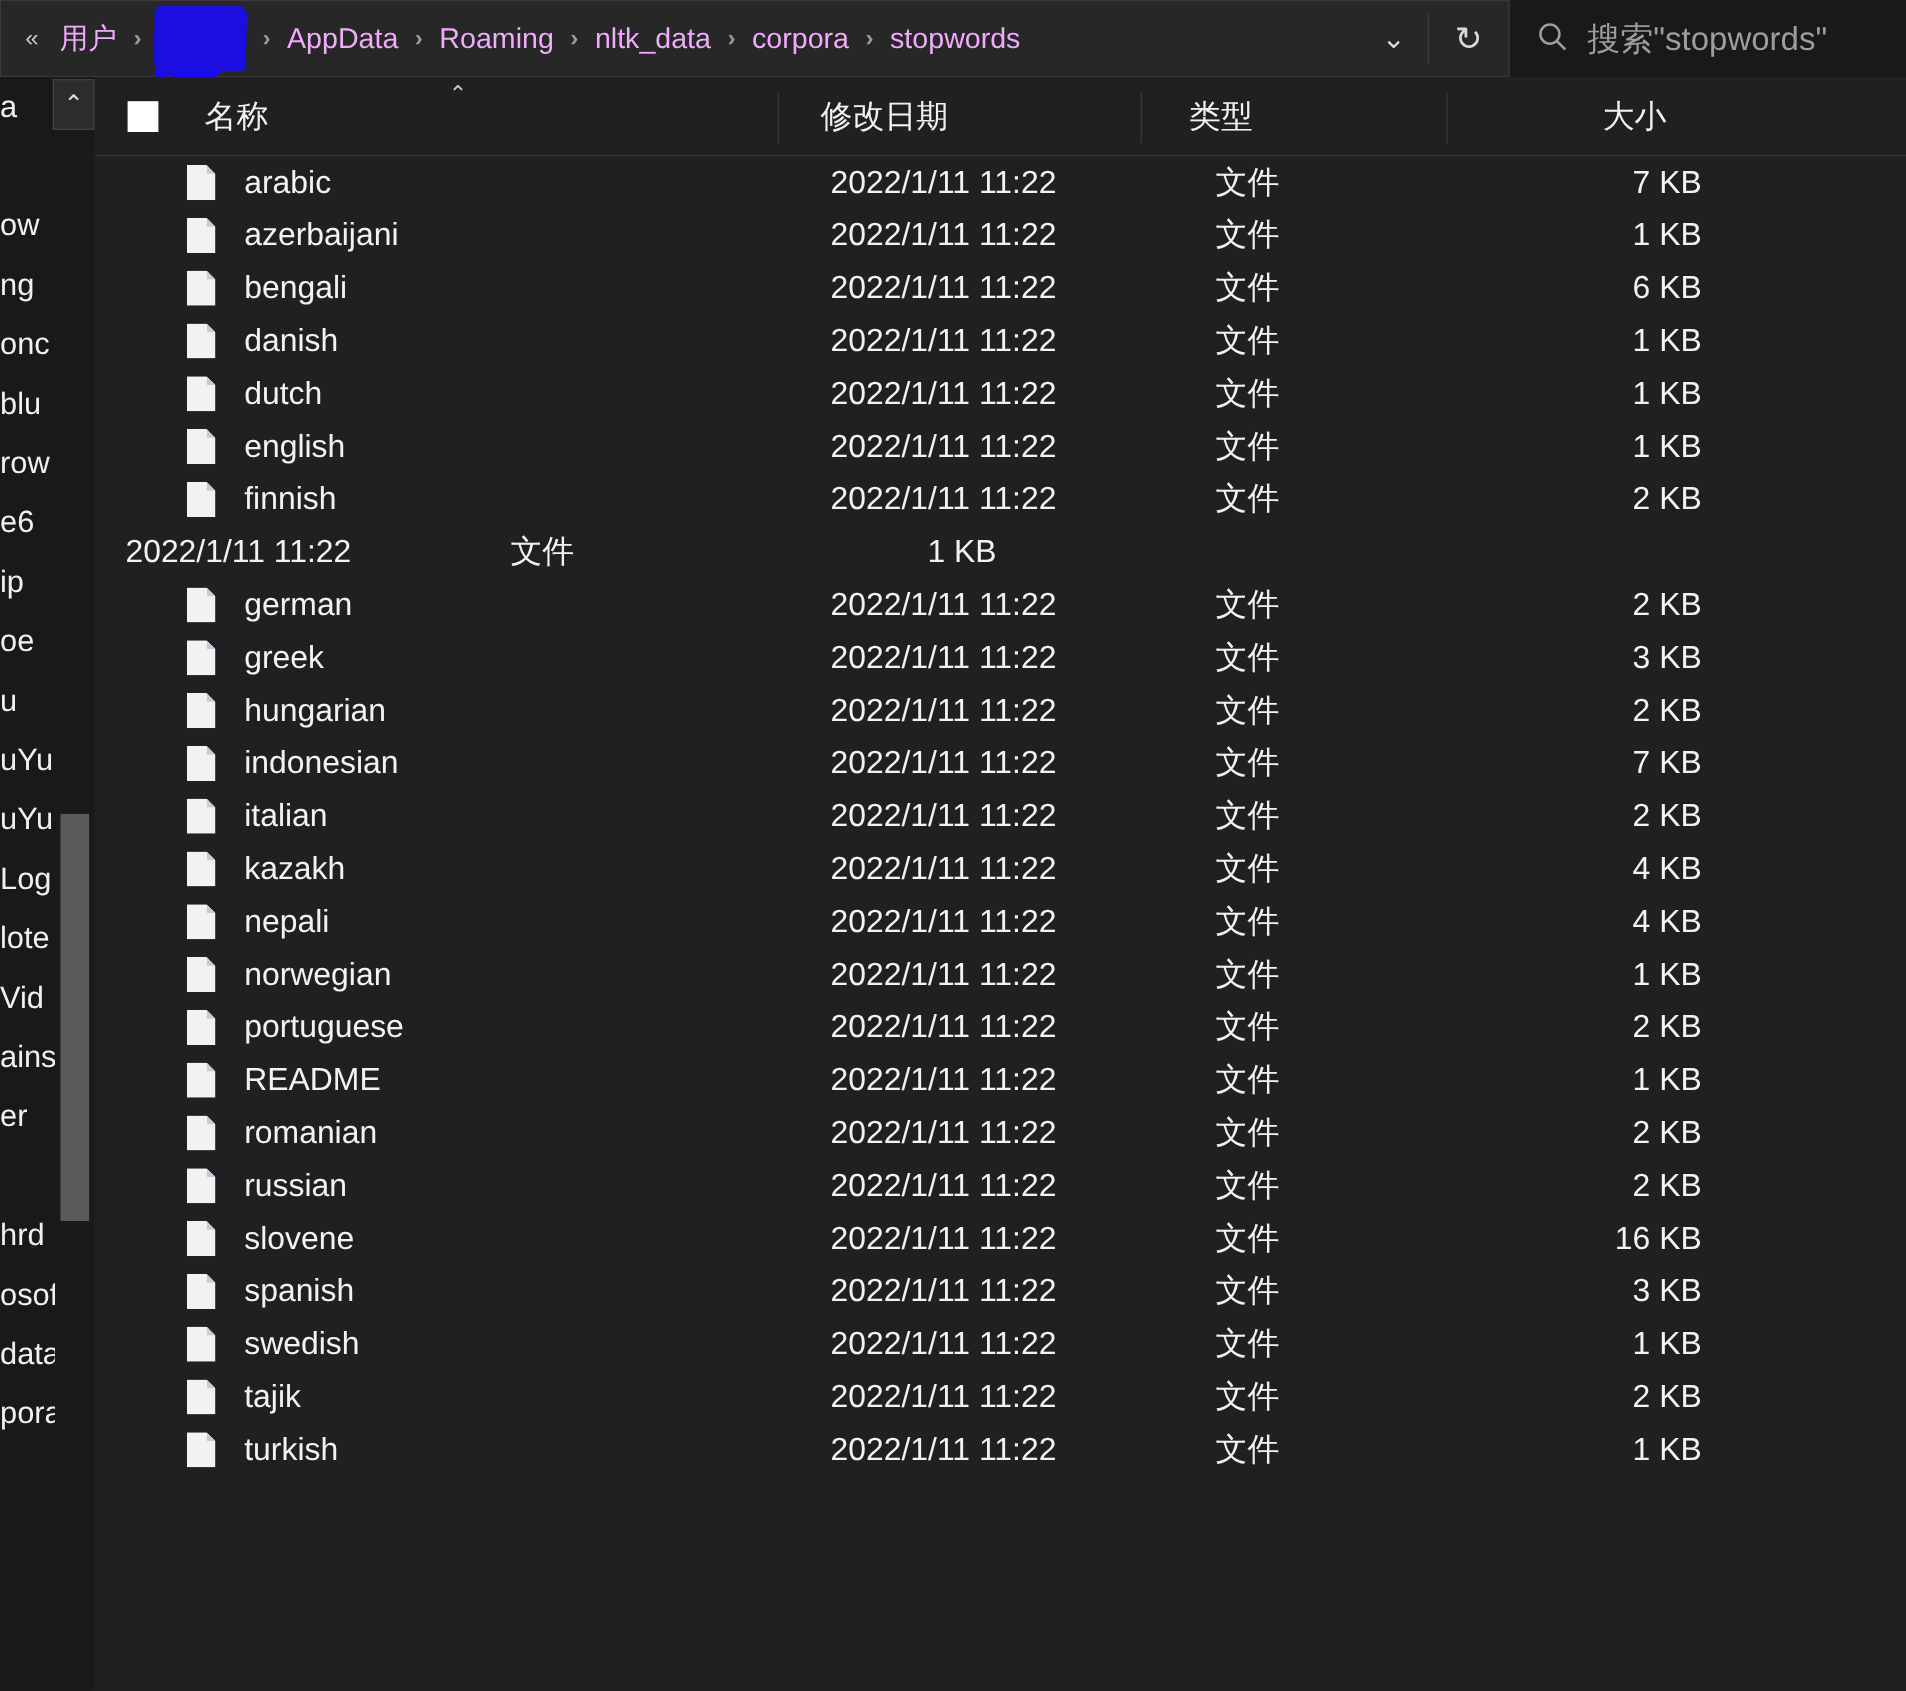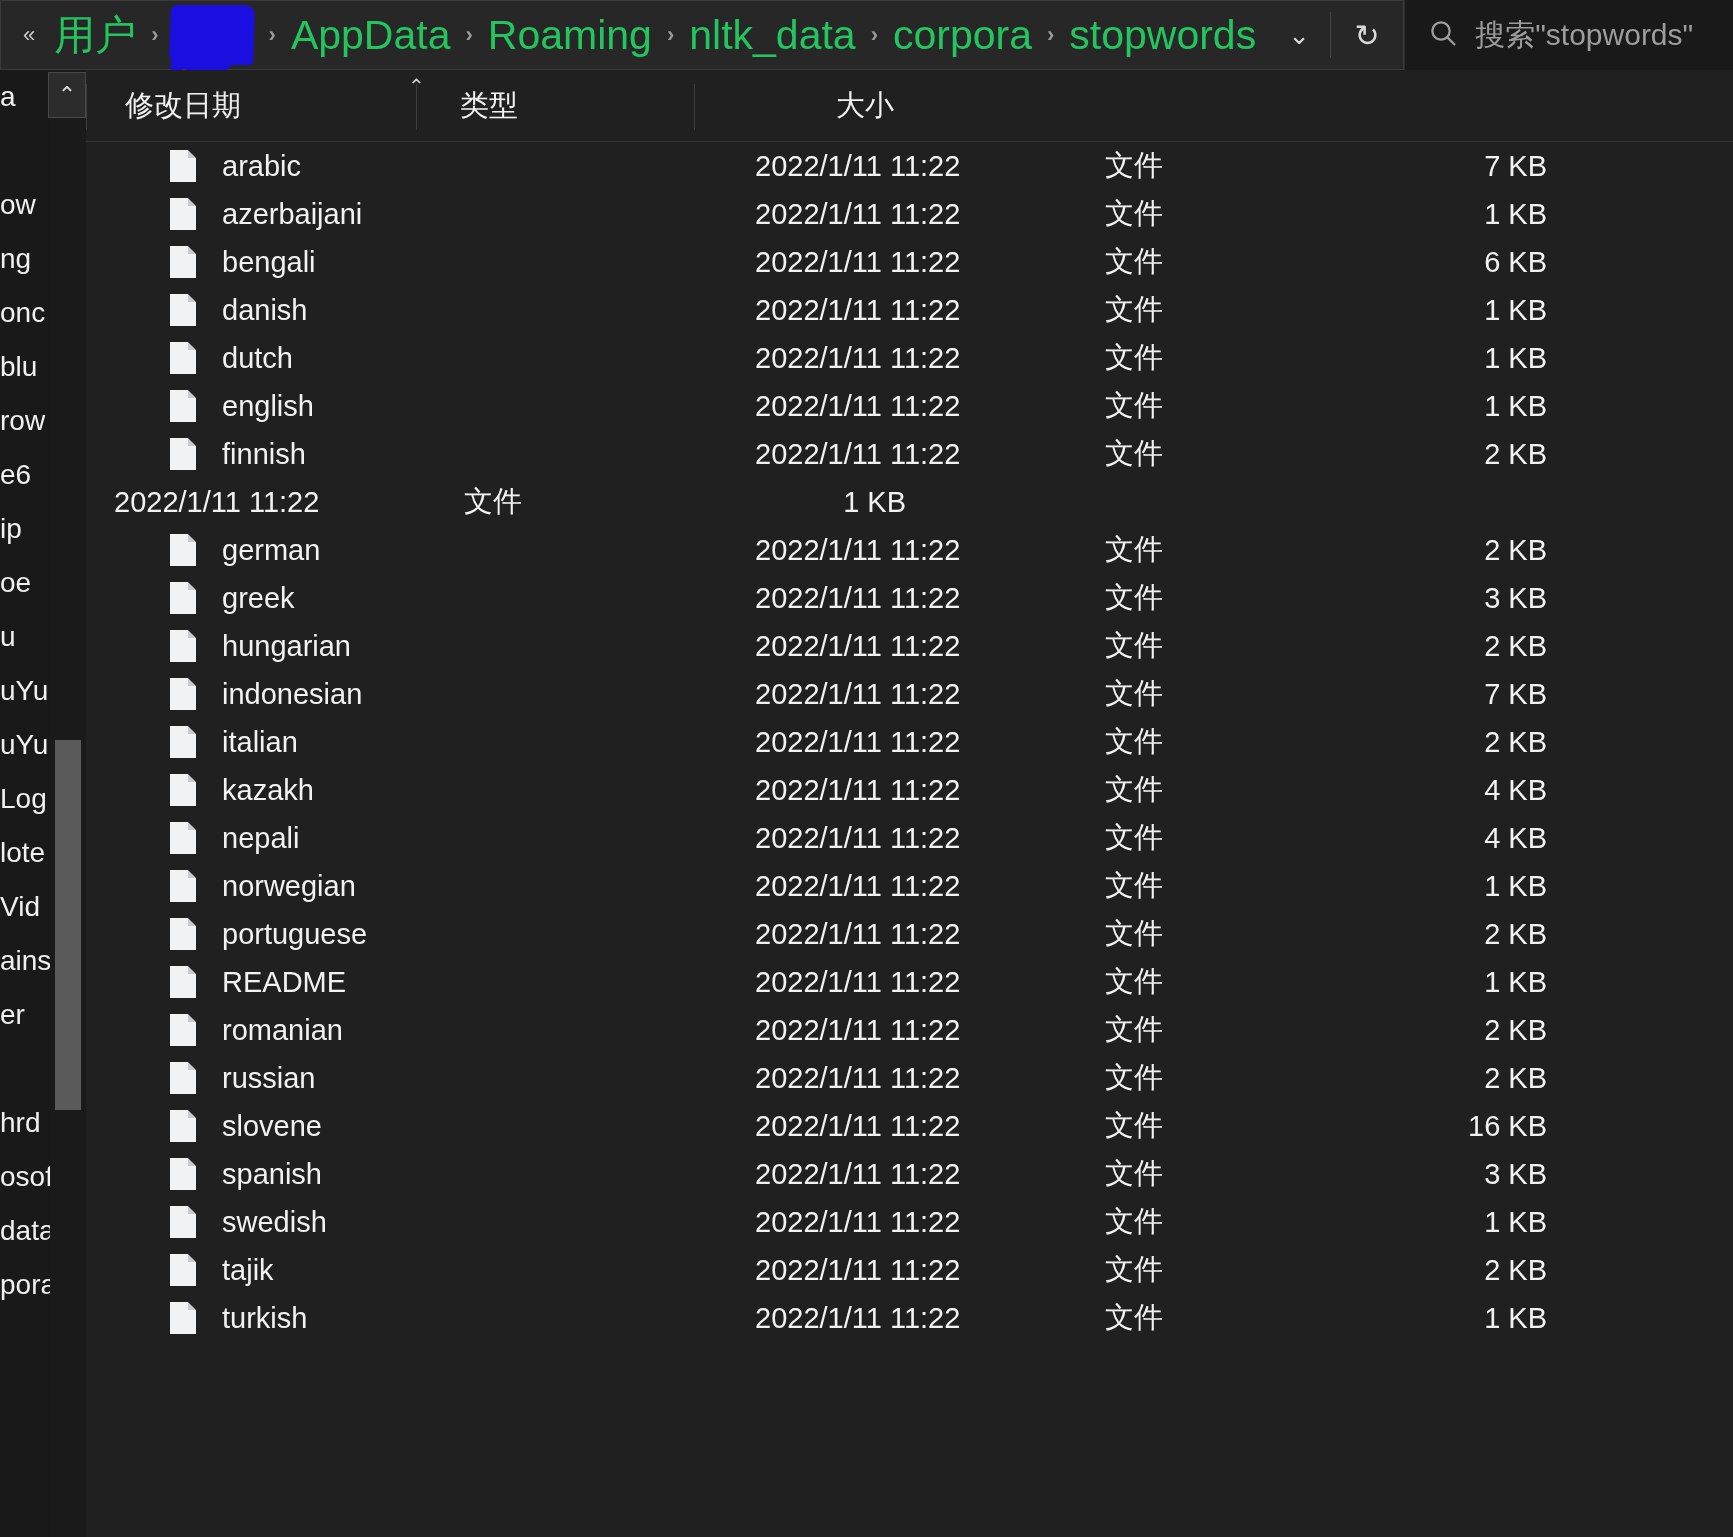--- a/index.html
+++ b/index.html
@@ -38,22 +38,22 @@
     align-items: center;
     padding-left: 12px;
   }
   .crumb-overflow {
     color: #c8c8c8;
     font-size: 22px;
     padding: 0 8px 0 10px;
     letter-spacing: -1px;
   }
   .crumb {
-    color: #22c55e;
-    font-size: 41px;
+    color: #f0abfc;
+    font-size: 26px;
     padding: 8px 12px;
     white-space: nowrap;
     line-height: 1;
   }
   .crumb.redacted {
     position: relative;
     width: 88px;
     height: 44px;
     padding: 0;
     margin: 0 8px;
@@ -341,20 +341,24 @@
 
   <div class="nav-top-btn">
     <span>⌃</span>
   </div>
 
   <div class="content">
 
     <div class="colheader">
       <span class="sort-caret">⌃</span>
 
+      <div class="col col-name">
+        <span class="selectbox"></span>
+        <span>名称</span>
+      </div>
       <div class="col col-date">
         <span class="col-sep"></span>
         <span>修改日期</span>
       </div>
       <div class="col col-type">
         <span class="col-sep"></span>
         <span>类型</span>
       </div>
       <div class="col col-size">
         <span class="col-sep"></span>

